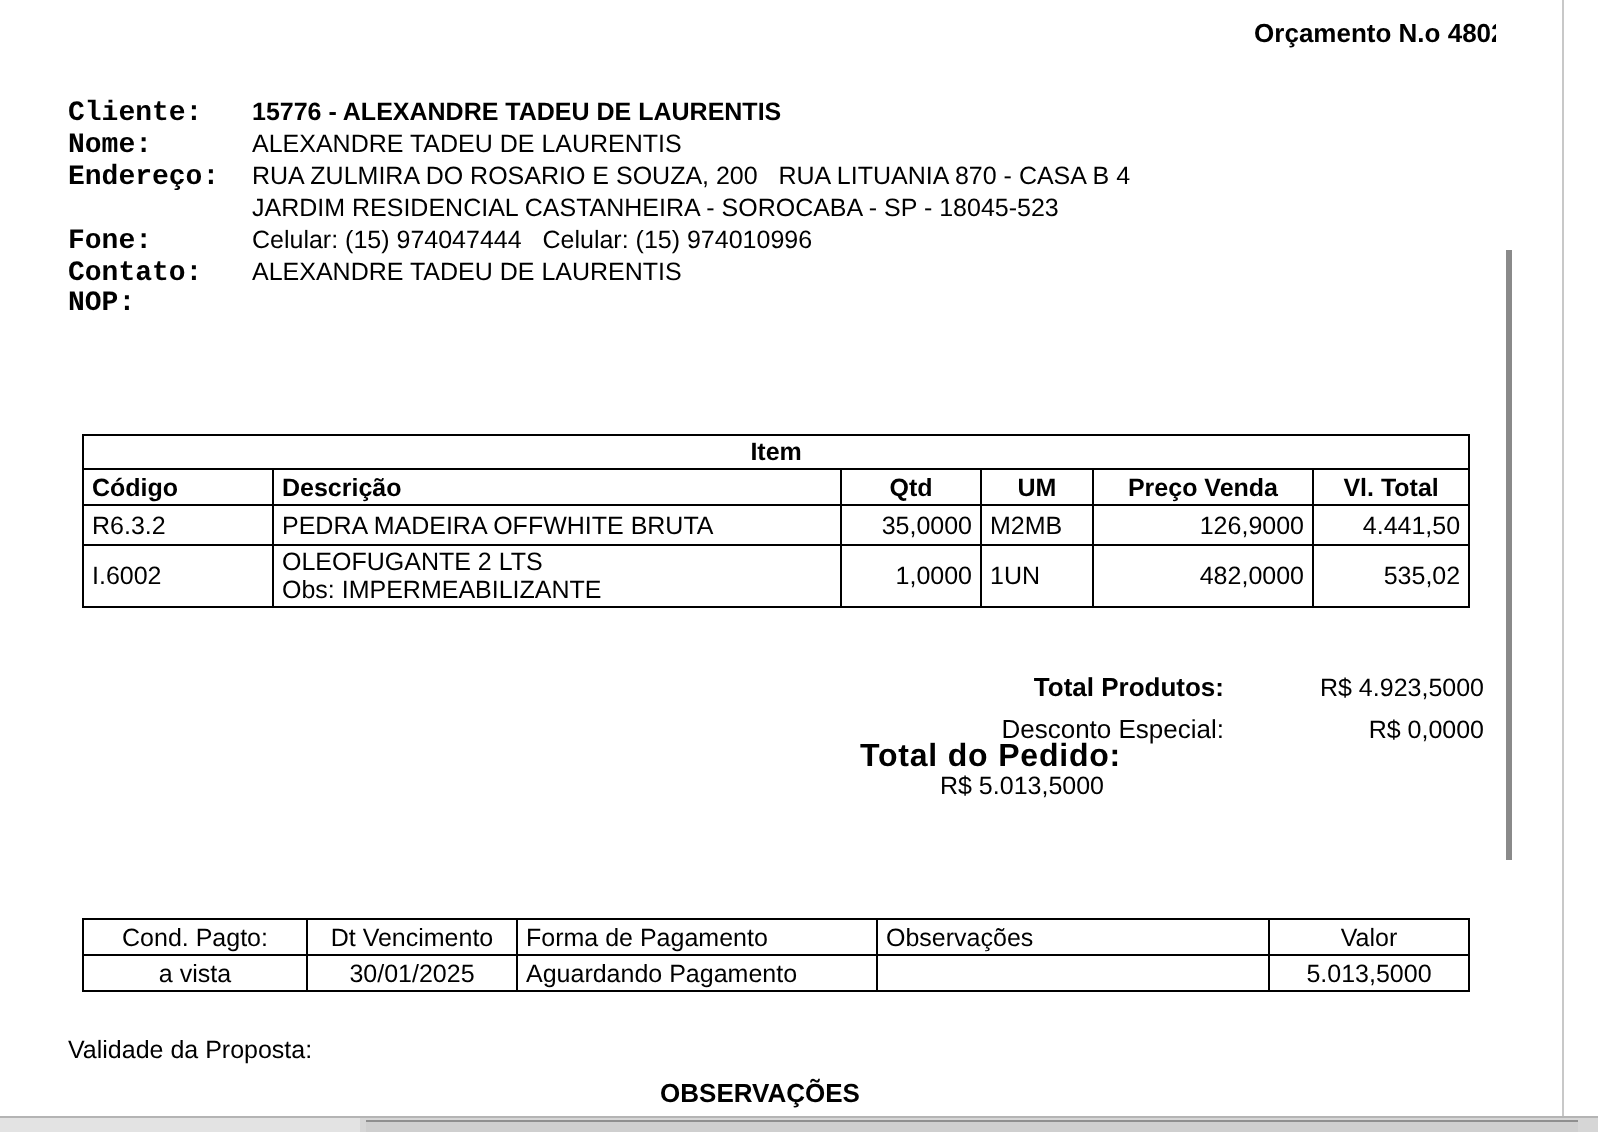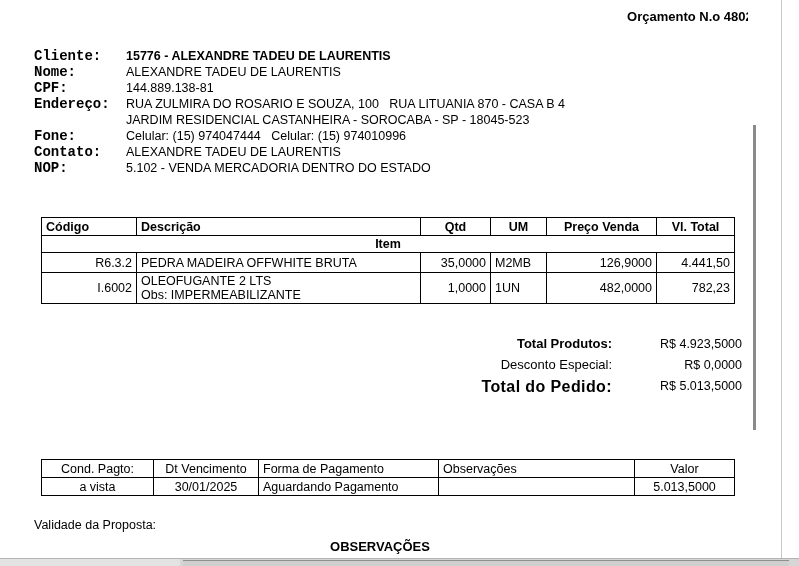--- a/index.html
+++ b/index.html
@@ -102,21 +102,21 @@
     height: 16px;
     padding: 0;
   }
   .items-table thead th {
     text-align: center;
     font-weight: bold;
     height: 17px;
     padding: 0 4px;
   }
   .items-table thead th.left { text-align: left; }
-  .items-table td.c-codigo { text-align: right; margin-left: 16px; }
+  .items-table td.c-codigo { text-align: left; margin-left: 16px; }
   .items-table td.c-desc { text-align: left; }
   .items-table td.c-qtd { text-align: right; }
   .items-table td.c-um { text-align: left; }
   .items-table td.c-preco { text-align: right; margin-left: 34px; }
   .items-table td.c-total { text-align: right; }
   .items-table td { height: 17px; }
   .desc-main { display:block; }
   .desc-obs { display:block; }
 
   
@@ -146,21 +146,21 @@
     text-align: right;
     padding-right: 8px;
   }
   .tot-label.plain { font-weight: bold; }
   .tot-label.light { font-weight: normal; }
   .tot-value {
     font-size: 12.5px;
     width: 122px;
     text-align: right;
   }
-  .tot-row.grand { height: 24px; }
+  .tot-row.grand { height: 24px; flex-direction: column; }
   .tot-row.grand .tot-label {
     font-size: 16px;
     font-weight: bold;
     letter-spacing: 0.4px;
   }
   .tot-row.grand .tot-value {
     font-size: 12.5px;
     position: relative;
     top: -2px;
   }
@@ -269,68 +269,63 @@
       <div class="cust-row">
         <div class="cust-label">Cliente:</div>
         <div class="cust-value"><b>15776</b><b> - ALEXANDRE TADEU DE LAURENTIS</b></div>
       </div>
 
       <div class="cust-row">
         <div class="cust-label">Nome:</div>
         <div class="cust-value">ALEXANDRE TADEU DE LAURENTIS</div>
       </div>
 
-      <div class="cust-row">
-        <div class="cust-label">CPF:</div>
-        <div class="cust-value">144.889.138-81</div>
-      </div>
 
       <div class="cust-row">
         <div class="cust-label">Endereço:</div>
-        <div class="cust-value">RUA ZULMIRA DO ROSARIO E SOUZA, 100   RUA LITUANIA 870 - CASA B 4</div>
+        <div class="cust-value">RUA ZULMIRA DO ROSARIO E SOUZA, 200   RUA LITUANIA 870 - CASA B 4</div>
       </div>
       <div class="cust-cont">JARDIM RESIDENCIAL CASTANHEIRA - SOROCABA - SP - 18045-523</div>
 
       <div class="cust-row">
         <div class="cust-label">Fone:</div>
         <div class="cust-value">Celular: (15) 974047444   Celular: (15) 974010996</div>
       </div>
 
       <div class="cust-row">
         <div class="cust-label">Contato:</div>
         <div class="cust-value">ALEXANDRE TADEU DE LAURENTIS</div>
       </div>
 
       <div class="cust-row">
         <div class="cust-label">NOP:</div>
-        <div class="cust-value">5.102 - VENDA MERCADORIA DENTRO DO ESTADO</div>
       </div>
 
     </div>
 
     <table class="items-table">
       <colgroup>
         <col class="w-codigo">
           <col class="w-desc">
           <col class="w-qtd">
         <col class="w-um">
           <col class="w-preco">
           <col class="w-total">
       </colgroup>
       <thead>
         <tr>
+          <td class="cap" colspan="6">Item</td>
+        </tr>
+        <tr>
           <th class="left">Código</th>
           <th class="left">Descrição</th>
           <th>Qtd</th>
           <th>UM</th>
           <th>Preço Venda</th>
           <th>Vl. Total</th>
-        </tr>
-        <tr>
-          <td class="cap" colspan="6">Item</td>
         </tr>
       </thead>
       <tbody>
         <tr>
           <td class="c-codigo">R6.3.2</td>
           <td class="c-desc">
             <span class="desc-main">PEDRA MADEIRA OFFWHITE BRUTA</span>
           </td>
           <td class="c-qtd">35,0000</td>
           <td class="c-um">M2MB</td>
@@ -339,21 +334,21 @@
         </tr>
         <tr>
           <td class="c-codigo">I.6002</td>
           <td class="c-desc">
             <span class="desc-main">OLEOFUGANTE 2 LTS</span>
             <span class="desc-obs">Obs: IMPERMEABILIZANTE</span>
           </td>
           <td class="c-qtd">1,0000</td>
           <td class="c-um">1UN</td>
           <td class="c-preco">482,0000</td>
-          <td class="c-total">782,23</td>
+          <td class="c-total">535,02</td>
         </tr>
       </tbody>
     </table>
 
     <div class="totals">
       <div class="tot-row">
         <div class="tot-label plain">Total Produtos:</div>
         <div class="tot-value">R$ 4.923,5000</div>
       </div>
       <div class="tot-row">

